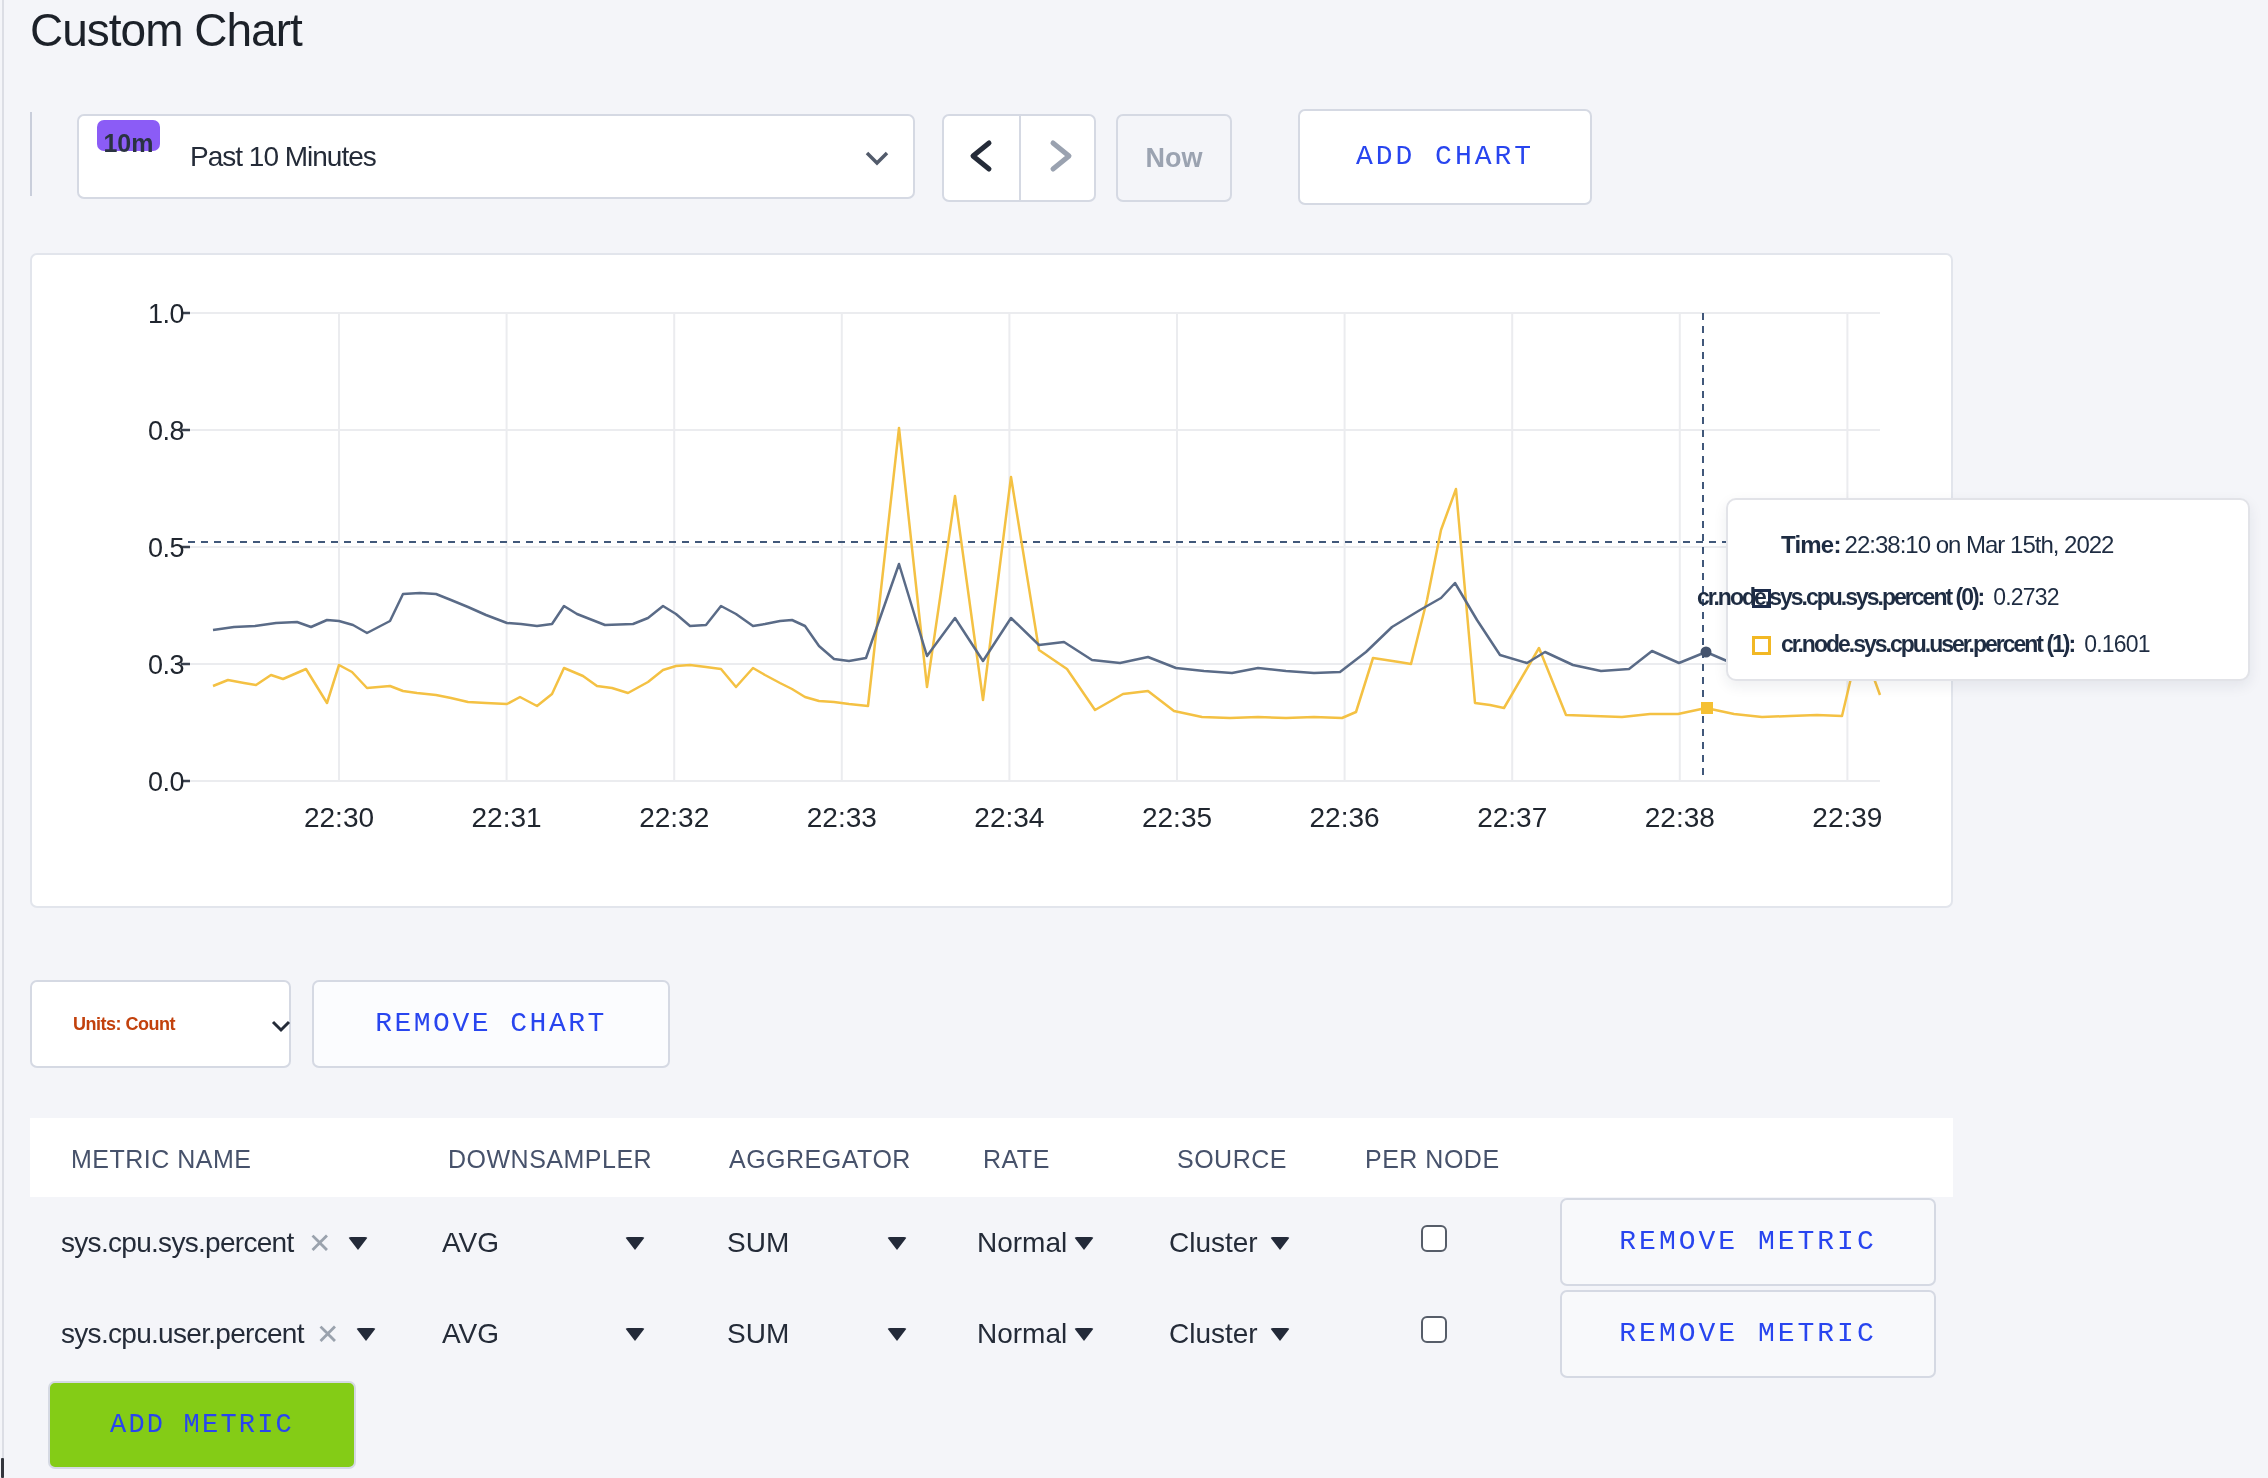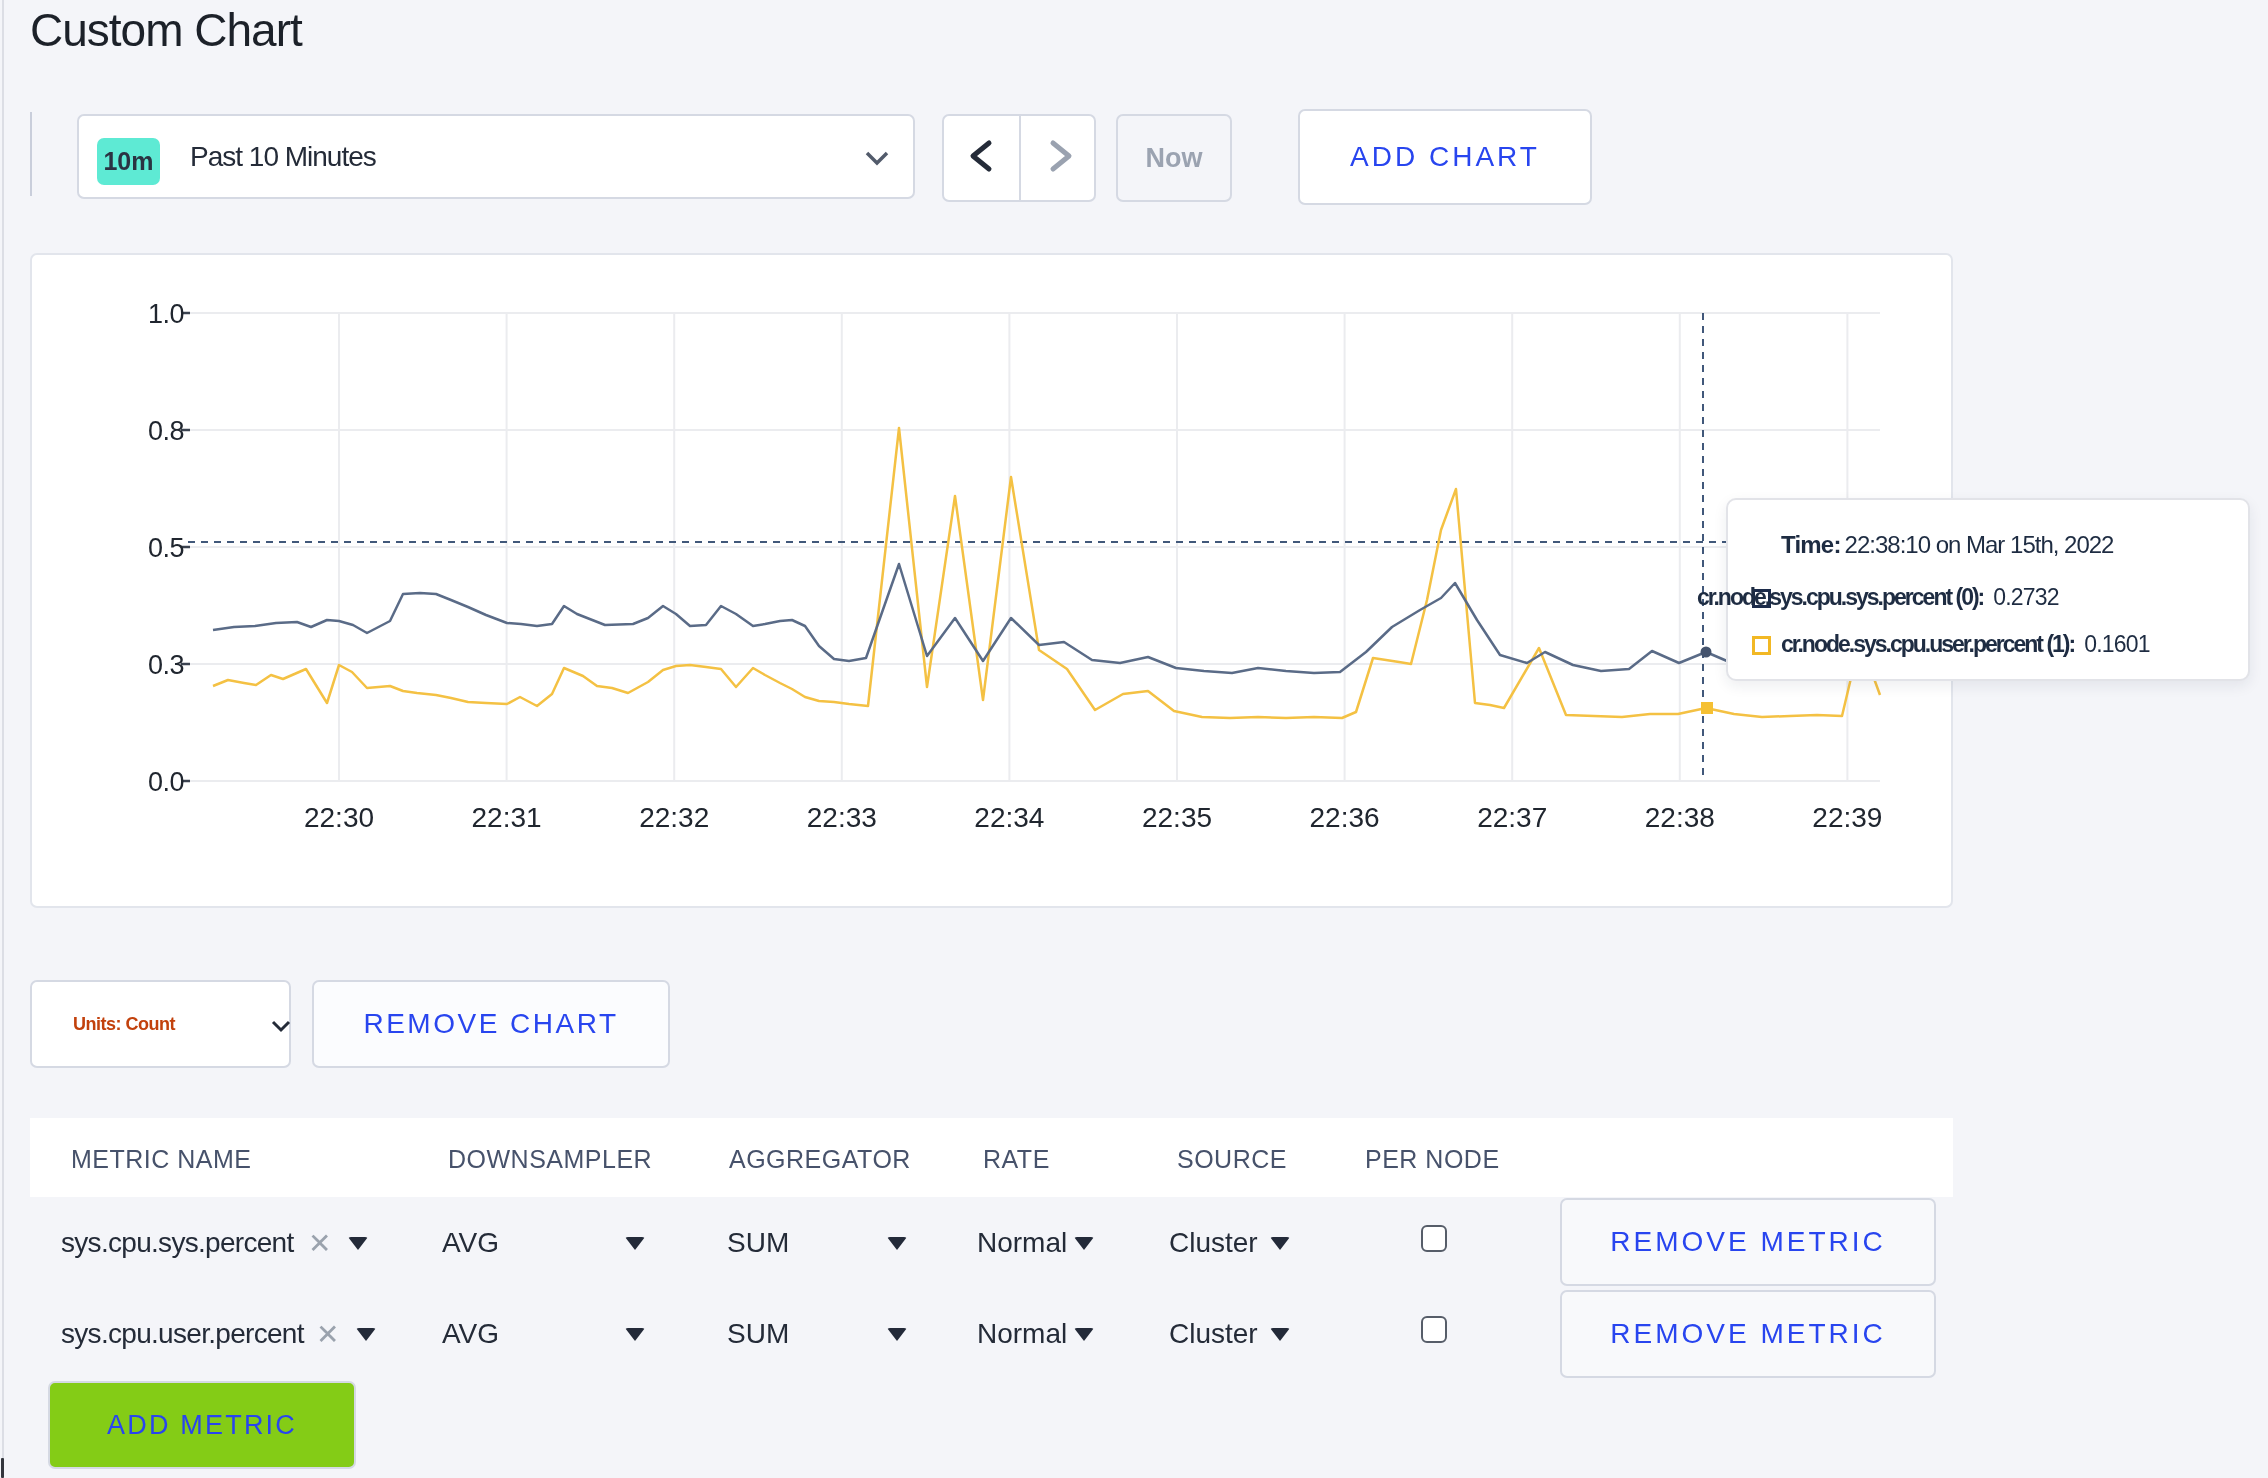--- a/index.html
+++ b/index.html
@@ -1,29 +1,29 @@
 <!DOCTYPE html>
 <html><head><meta charset="utf-8"><style>
 * { margin:0; padding:0; box-sizing:border-box; }
 html,body { width:2268px; height:1478px; background:#f4f5f9; font-family:"Liberation Sans",sans-serif; position:relative; overflow:hidden; }
 .abs { position:absolute; }
 .btn { position:absolute; background:#fff; border:2px solid #d5d9e3; border-radius:7px; }
-.bluetxt { color:#2845ef; letter-spacing:3px; font-size:28px; white-space:nowrap; }
+.bluetxt { color:#2845ef; letter-spacing:3px; font-size:28px; white-space:nowrap;font-family:Liberation Mono, monospace; }
 .ddtri { display:inline-block; width:0; height:0; border-left:10px solid transparent; border-right:10px solid transparent; border-top:13px solid #232a39; border-radius:3px; }
 .hdr { position:absolute; font-size:25px; letter-spacing:0.5px; color:#47526b; white-space:nowrap; }
 .nw { white-space:nowrap; }
 </style></head>
 <body>
 <div class="abs" style="left:2px;top:0;width:2px;height:1478px;background:#dcdee5;"></div>
 <div class="abs" style="left:1px;top:1458px;width:3px;height:20px;background:#33363d;border-radius:1px;"></div>
 <div class="abs nw" style="left:30px;top:3px;font-size:46px;letter-spacing:-1px;color:#1c2129;">Custom Chart</div>
 
 <div class="abs" style="left:30px;top:112px;width:2px;height:84px;background:#c9cedb;"></div>
 <div class="btn" style="left:77px;top:114px;width:838px;height:85px;">
-  <div class="abs" style="left:18px;top:22px;width:63px;height:47px;background:#5eead4;border-radius:7px;text-align:center;line-height:47px;font-size:25px;font-weight:bold;color:#2a3342;">10m</div>
+  <div class="abs" style="left:18px;top:4px;width:63px;height:31px;background:#8b5cf6;border-radius:7px;text-align:center;line-height:47px;font-size:25px;font-weight:bold;color:#2a3342;">10m</div>
   <div class="abs nw" style="left:111px;top:0;line-height:81px;font-size:28px;letter-spacing:-1px;color:#242b38;">Past 10 Minutes</div>
   <svg class="abs" style="left:782px;top:26px;" width="32" height="32" viewBox="0 0 32 32">
       <path d="M6 11 L16 21 L26 11" fill="none" stroke="#525b6b" stroke-width="3.5"></path>
     </svg>
 </div>
 <div class="btn" style="left:942px;top:114px;width:154px;height:88px;">
   <div class="abs" style="left:75px;top:0;width:2px;height:84px;background:#d5d9e3;"></div>
   <svg class="abs" style="left:18px;top:22px;" width="40" height="36" viewBox="0 0 40 36">
       <path d="M27 5 L11 18 L27 31" fill="none" stroke="#242b38" stroke-width="5" stroke-linecap="round" stroke-linejoin="round"></path>
     </svg>

